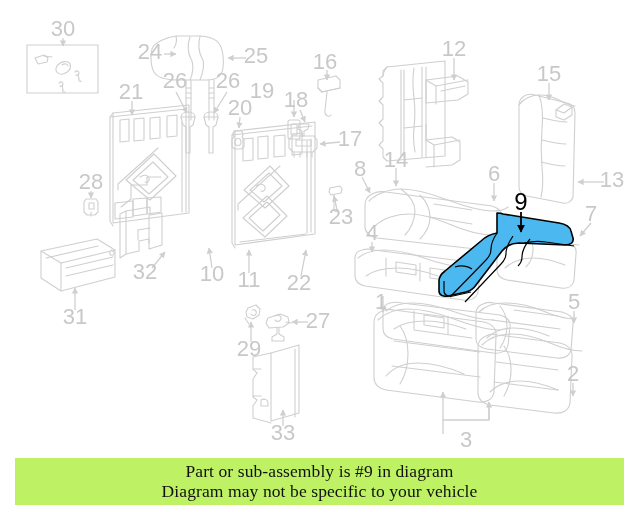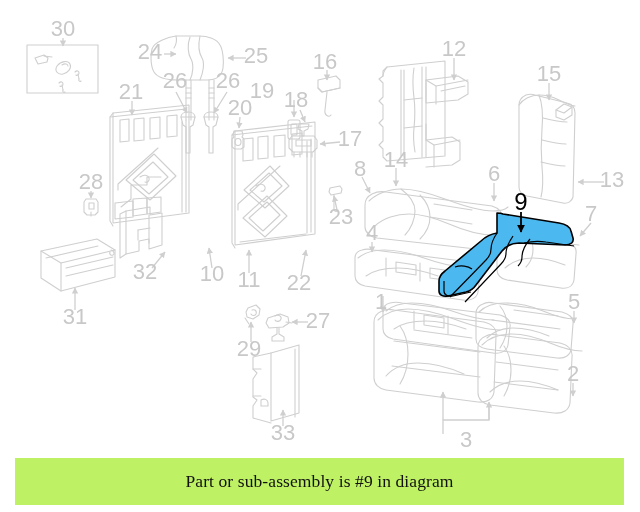--- a/index.html
+++ b/index.html
@@ -404,15 +404,16 @@
         <text x="318" y="322" fill="#c8c8c8" font-size="22">27</text>
         <text x="249" y="350" fill="#c8c8c8" font-size="22">29</text>
         <text x="573" y="375" fill="#c8c8c8" font-size="22">2</text>
         <text x="283" y="434" fill="#c8c8c8" font-size="22">33</text>
         <text x="466" y="441" fill="#c8c8c8" font-size="22">3</text>
       </g>
   </svg>
 
   <div class="banner">
     <div class="banner-line">Part or sub-assembly is #9 in diagram</div>
+    <div class="banner-line">Diagram may not be specific to your vehicle</div>
   </div>
 
 </div>
 
 </body></html>

